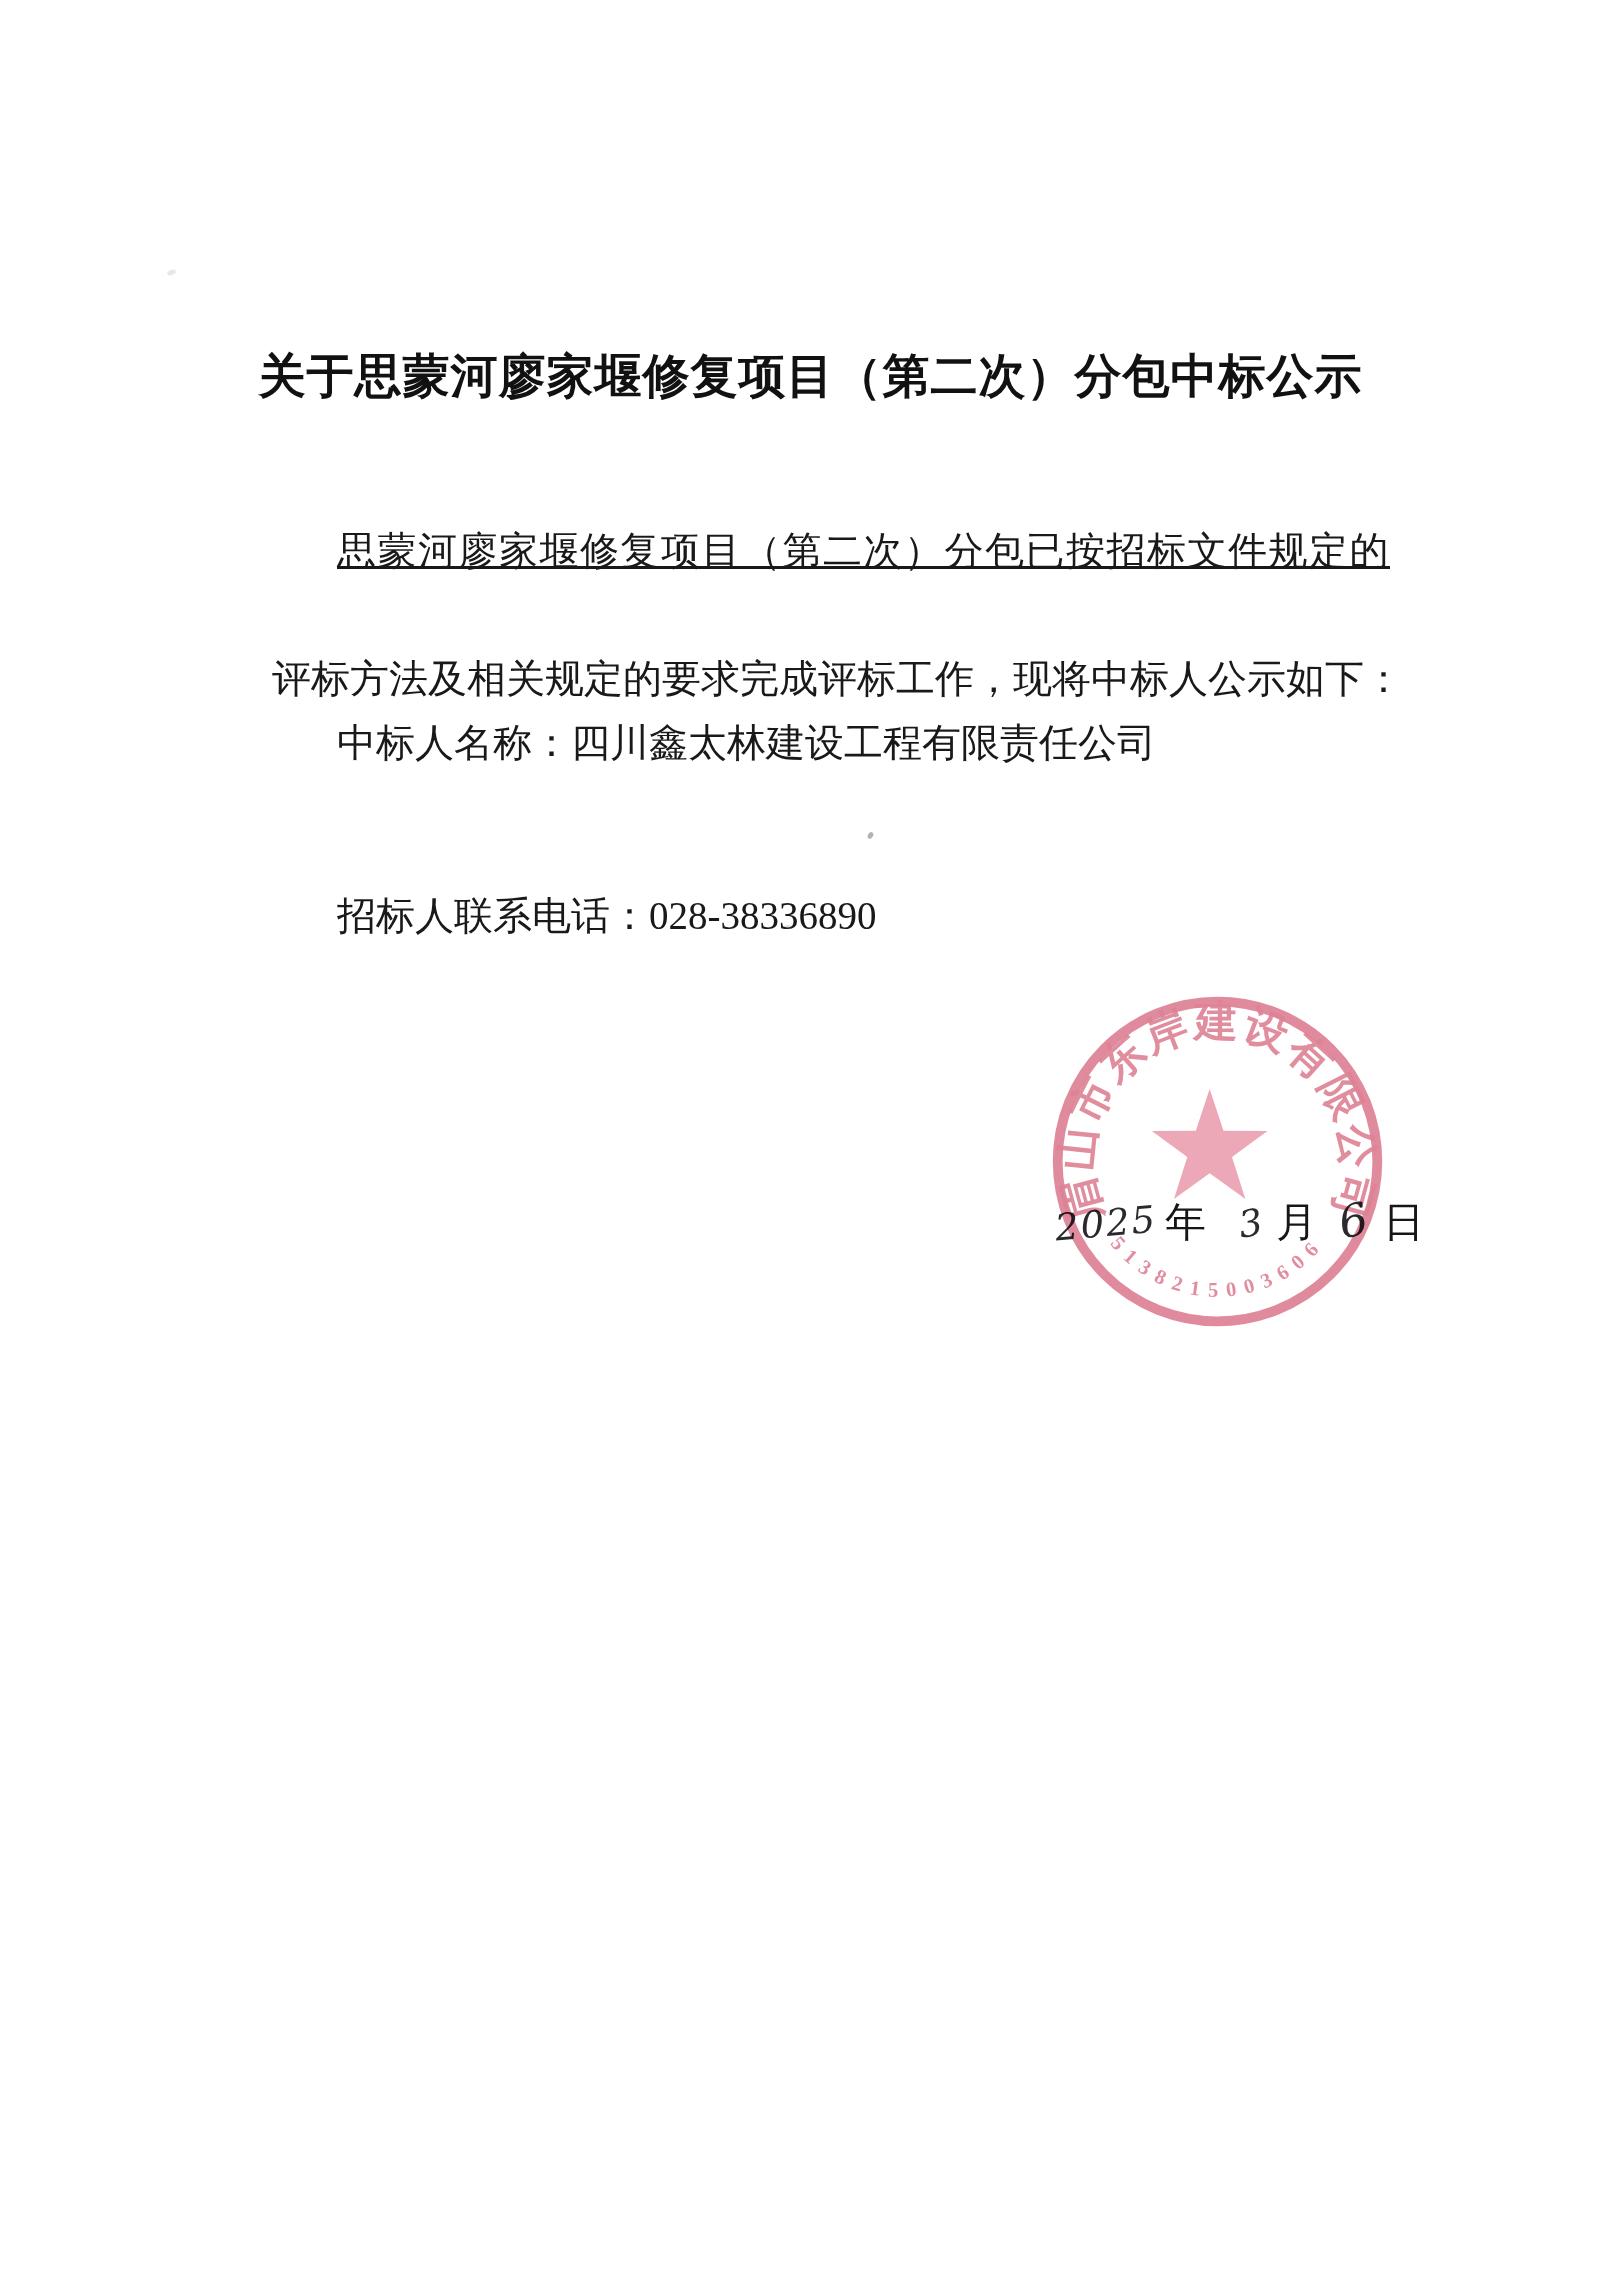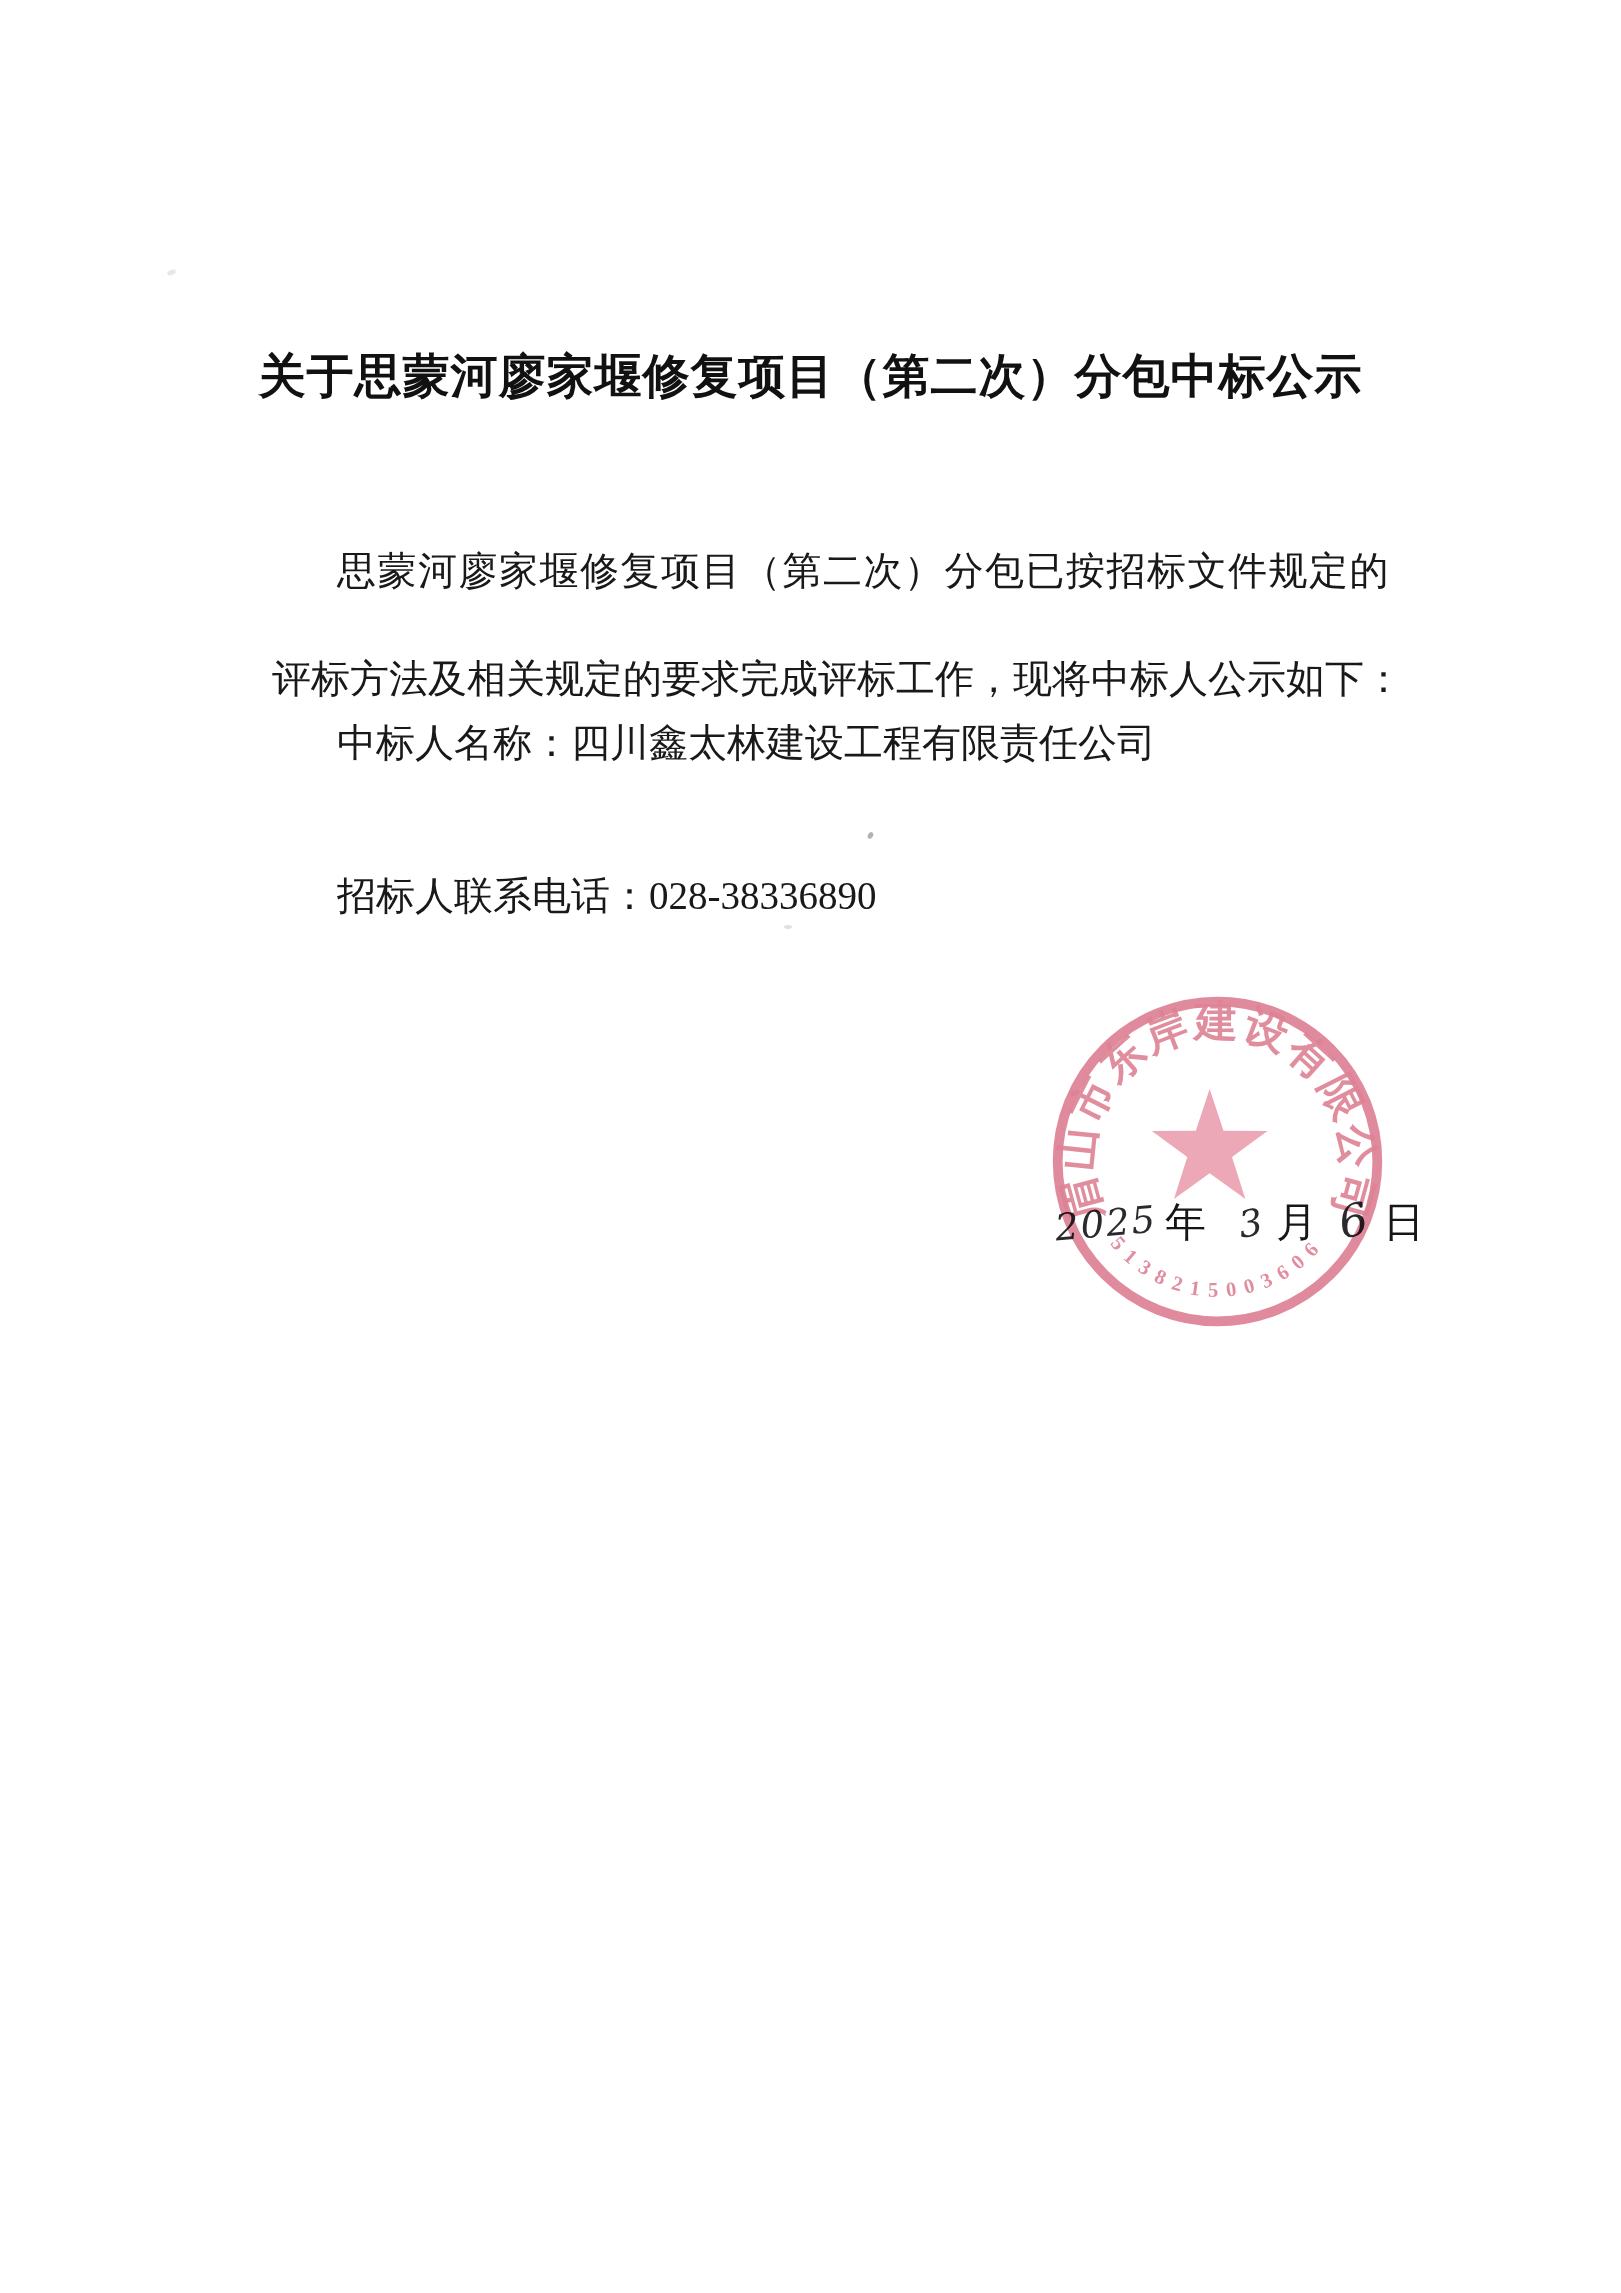--- a/index.html
+++ b/index.html
@@ -16,24 +16,24 @@
     margin:0; text-align:center;
     font-size:47px; font-weight:700; letter-spacing:1px;
     color:#111;
   }
   .line {
     position:absolute; left:259px; width:1157px; margin:0;
     font-size:39px; line-height:1.25; white-space:nowrap;
     color:#191919;
   }
   .indent { padding-left:78px; }
-  .l1 { top:547px; letter-spacing:1.5px; }
+  .l1 { top:527px; letter-spacing:1.5px;text-decoration:underline; }
   .l2 { top:655px;text-align:center; }
   .l3 { top:722px;font-family:Liberation Mono, monospace; }
-  .l4 { top:872px; }
+  .l4 { top:892px; }
   .tenderer {
     position:absolute; left:760px; top:1082px; margin:0;
     font-size:41px; white-space:nowrap; color:#161616;
   }
   .dateline {
     position:absolute; left:1055px; top:1194px;
     display:flex; align-items:baseline; white-space:nowrap;
     color:#161616;
   }
   .unit { font-size:41px; }

